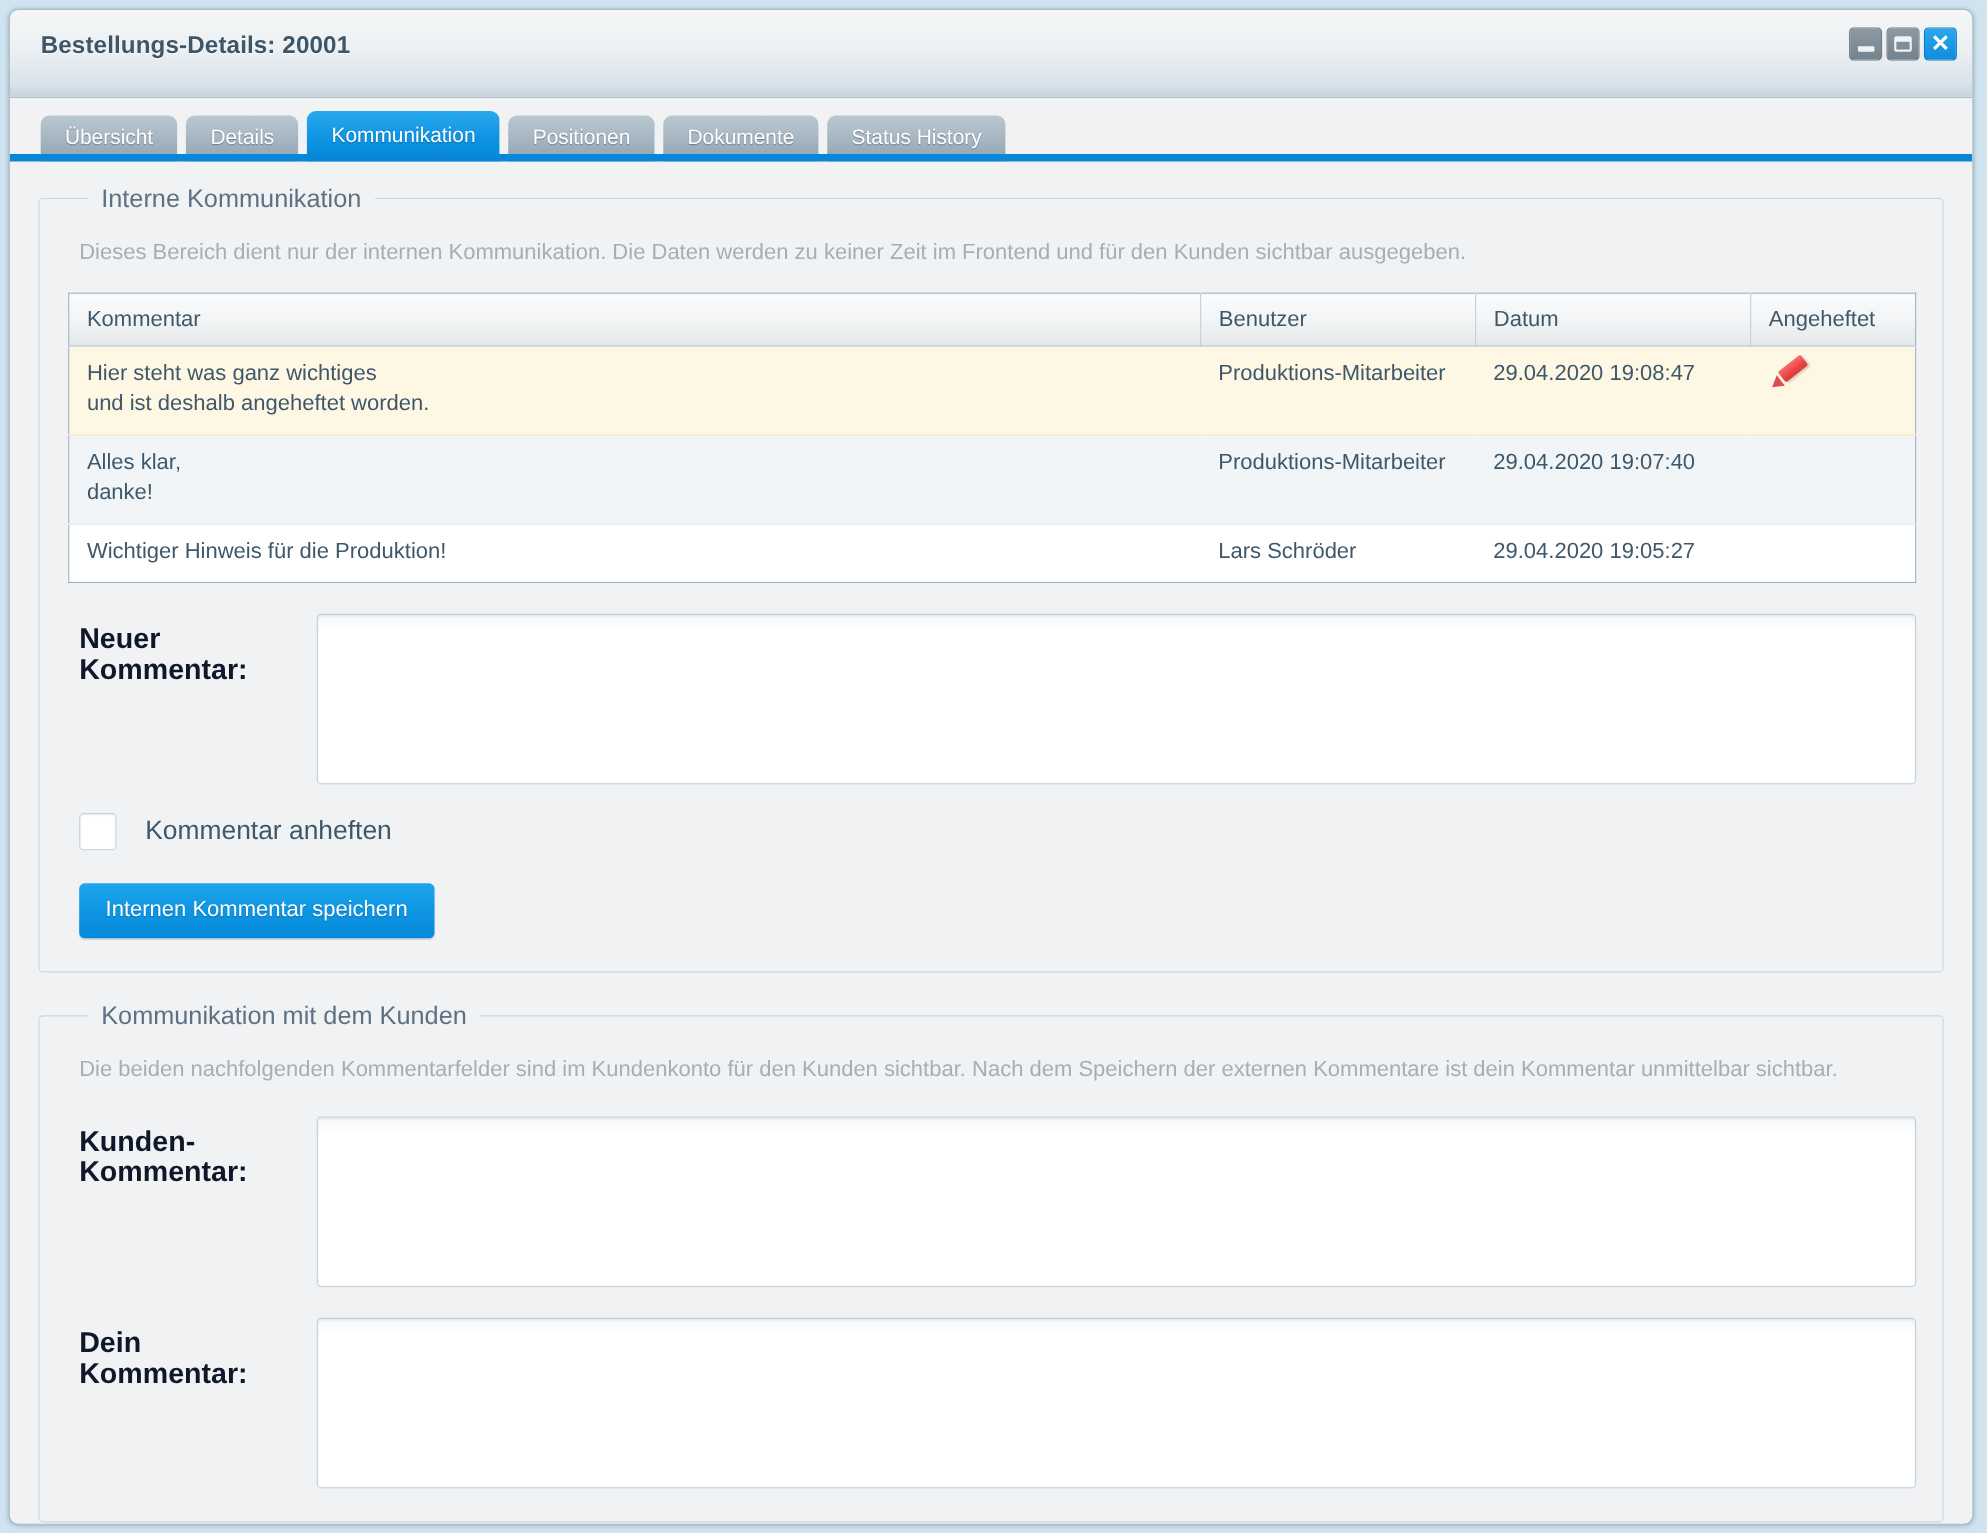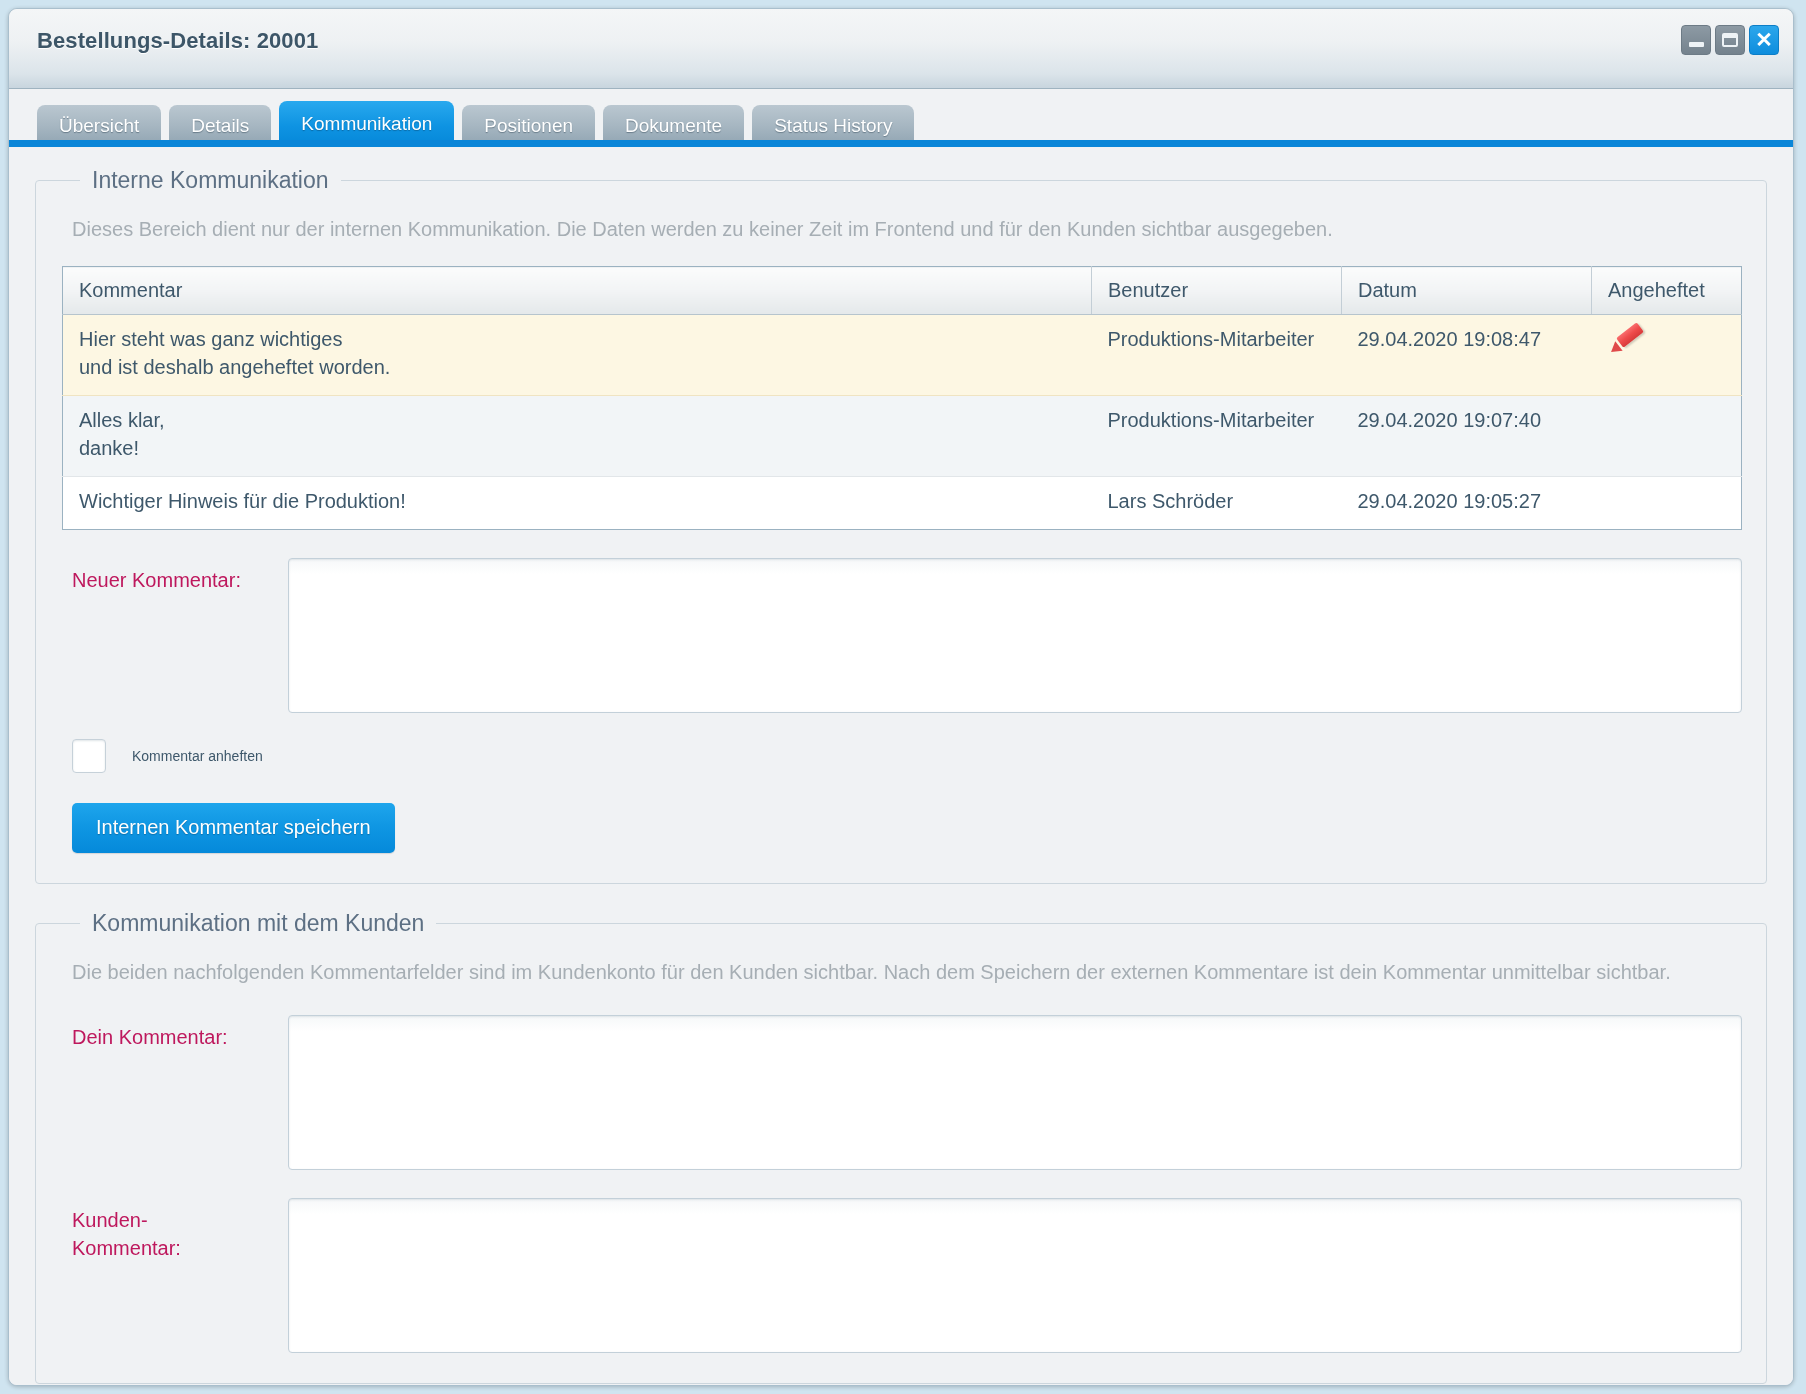--- a/index.html
+++ b/index.html
@@ -249,23 +249,23 @@
 
   
   .formrow {
     display: flex;
     align-items: flex-start;
     margin: 28px 0 0 10px;
   }
   .flabel {
     width: 216px;
     flex: 0 0 216px;
-    font-size: 20px;
-    font-weight: normal;
-    color: #be185d;
+    font-size: 26px;
+    font-weight: bold;
+    color: #0f172a;
     line-height: 28px;
     padding-top: 8px;
     box-sizing: border-box;
   }
   textarea.ta {
     flex: 1 1 auto;
     height: 155px;
     border: 1px solid #c3d0d9;
     border-radius: 4px;
     background: linear-gradient(to bottom, #f6f8f9 0%, #ffffff 10%, #ffffff 100%);
@@ -289,21 +289,21 @@
     height: 34px;
     border: 1px solid #c6d1d9;
     border-radius: 4px;
     background: #ffffff;
     box-shadow: inset 0 1px 2px rgba(130,150,165,0.25);
     cursor: pointer;
     box-sizing: border-box;
   }
   .clabel {
     margin-left: 26px;
-    font-size: 14px;
+    font-size: 24px;
     color: #3e586b;
   }
 
   .btn-primary {
     margin: 30px 0 0 10px;
     display: inline-block;
     padding: 13px 24px 14px 24px;
     border: none;
     border-radius: 5px;
     background: linear-gradient(to bottom, #1ea5ec 0%, #0e95e2 52%, #0589da 100%);
@@ -408,27 +408,27 @@
 
       <button class="btn-primary">Internen Kommentar speichern</button>
     </fieldset>
 
     <fieldset class="panel">
       <legend>Kommunikation mit dem Kunden</legend>
 
       <div class="hint">Die beiden nachfolgenden Kommentarfelder sind im Kundenkonto für den Kunden sichtbar. Nach dem Speichern der externen Kommentare ist dein Kommentar unmittelbar sichtbar.</div>
 
       <div class="formrow">
-        <div class="flabel">Dein Kommentar:</div>
-        <textarea class="ta" style=""></textarea>
-      </div>
-
-      <div class="formrow">
         <div class="flabel">
           <div>Kunden-</div>
           <div>Kommentar:</div>
         </div>
         <textarea class="ta" style=""></textarea>
       </div>
+
+      <div class="formrow">
+        <div class="flabel">Dein Kommentar:</div>
+        <textarea class="ta" style=""></textarea>
+      </div>
     </fieldset>
 
   </div>
 </div>
 
 </body></html>

